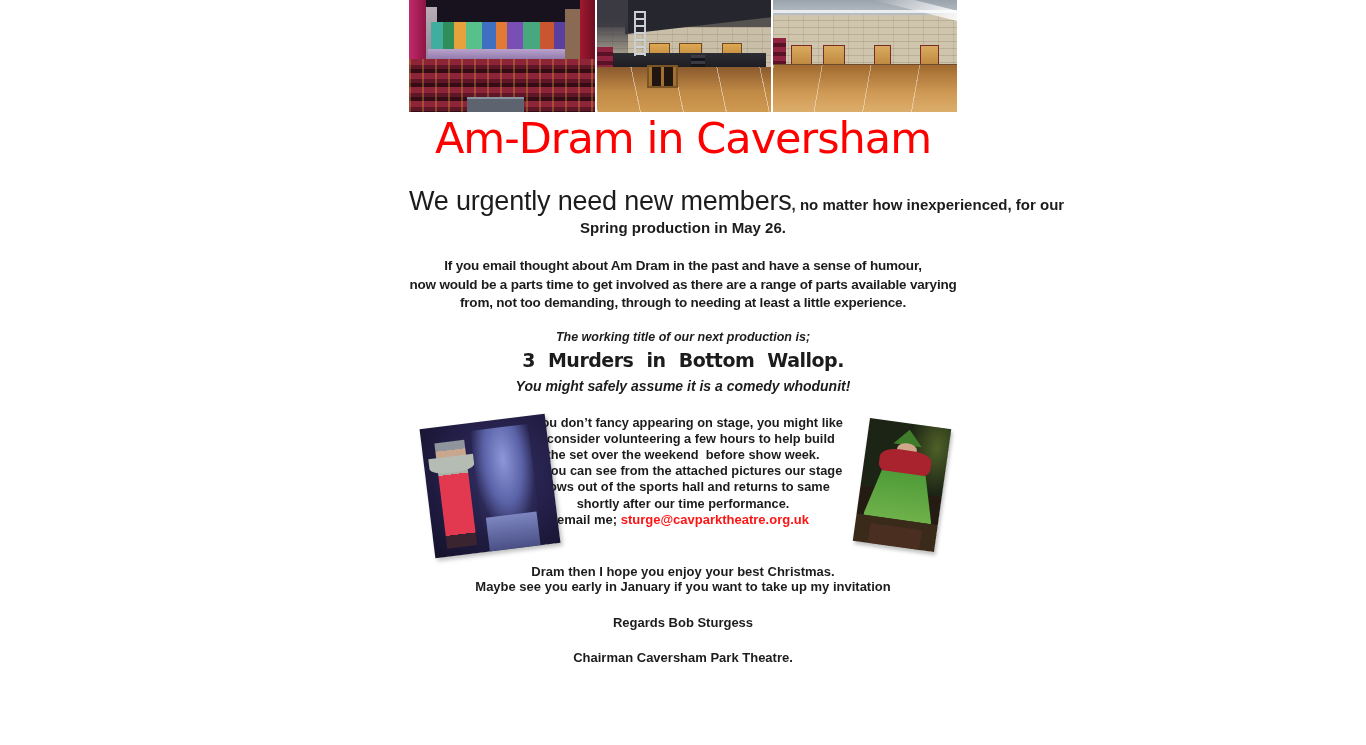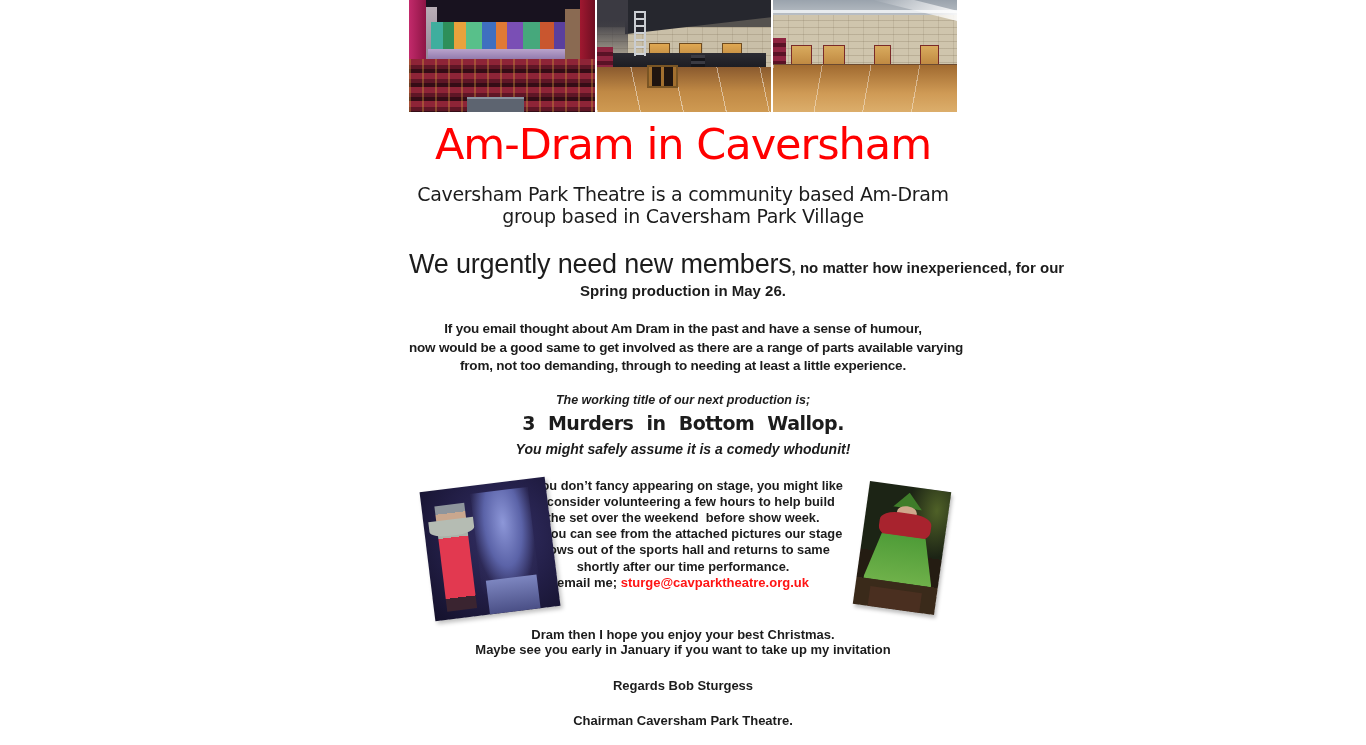--- a/index.html
+++ b/index.html
@@ -58,21 +58,21 @@
   .p3-streak{top:2%;right:-8%;width:55%;height:10px;background:linear-gradient(90deg,rgba(255,255,255,0),#ffffff);transform:rotate(14deg);}
   .p3-door{top:40%;height:16%;background:linear-gradient(180deg,#d9ab5e,#c08a42);border:1px solid #7a2a28;}
   .p3-chairs{left:0;top:34%;width:7%;height:40%;background:repeating-linear-gradient(180deg,#8e2440 0 5px,#5a1226 5px 9px);}
   .p3-skirt{left:0;right:0;top:57%;height:3px;background:#6b4a30;}
   .p3-floor{left:0;right:0;top:58%;bottom:0;
     background:
       repeating-linear-gradient(100deg, rgba(255,255,255,.4) 0 1px, transparent 1px 48px),
       linear-gradient(180deg,#a06a30,#cf9a55 60%,#dcae6b);}
 
   
-  .main-title{margin-top:6px;text-align:center;font-size:43px;line-height:52px;font-weight:400;
+  .main-title{margin-top:0;text-align:center;font-size:43px;line-height:52px;font-weight:400;
     color:#ff0000;letter-spacing:-1px;}
   .subtitle{margin-top:13px;text-align:center;font-size:19px;line-height:22px;letter-spacing:-0.3px;}
   .subtitle div{white-space:pre;}
 
   .urgent{margin-top:23px;text-align:center;}
   .urgent-line1{line-height:28px;white-space:pre;}
   .urgent-lead{font-size:27px;font-weight:400;letter-spacing:-0.2px;}
   .urgent-rest{font-size:15px;font-weight:700;}
   .urgent-line2{font-size:15px;font-weight:700;line-height:18px;white-space:pre;}
 
@@ -158,33 +158,29 @@
         <div class="ab p3-door" style="left:55%;width:8%;"></div>
         <div class="ab p3-door" style="left:80%;width:9%;"></div>
         <div class="ab p3-chairs"></div>
         <div class="ab p3-skirt"></div>
         <div class="ab p3-floor"></div>
       </div>
     </div>
 
     <div class="main-title comic">Am-Dram in Caversham</div>
 
-    <div class="subtitle comic">
-      <div>Caversham Park Theatre is a community based Am-Dram</div>
-      <div>group based in Caversham Park Village</div>
-    </div>
 
     <div class="urgent">
       <div class="urgent-line1"><span class="urgent-lead">We urgently need new members</span><span class="urgent-rest">, no matter how inexperienced, for our</span></div>
       <div class="urgent-line2">Spring production in May 26.</div>
     </div>
 
     <div class="involvement">
       <div>If you email thought about Am Dram in the past and have a sense of humour,</div>
-      <div>now would be a good same to get involved as there are a range of parts available varying</div>
+      <div>now would be a parts time to get involved as there are a range of parts available varying</div>
       <div>from, not too demanding, through to needing at least a little experience.</div>
     </div>
 
     <div class="production">
       <div class="prod-intro">The working title of our next production is;</div>
       <div class="prod-title comic">3 Murders in Bottom Wallop.</div>
       <div class="prod-tagline">You might safely assume it is a comedy whodunit!</div>
     </div>
 
     <div class="volunteer">

